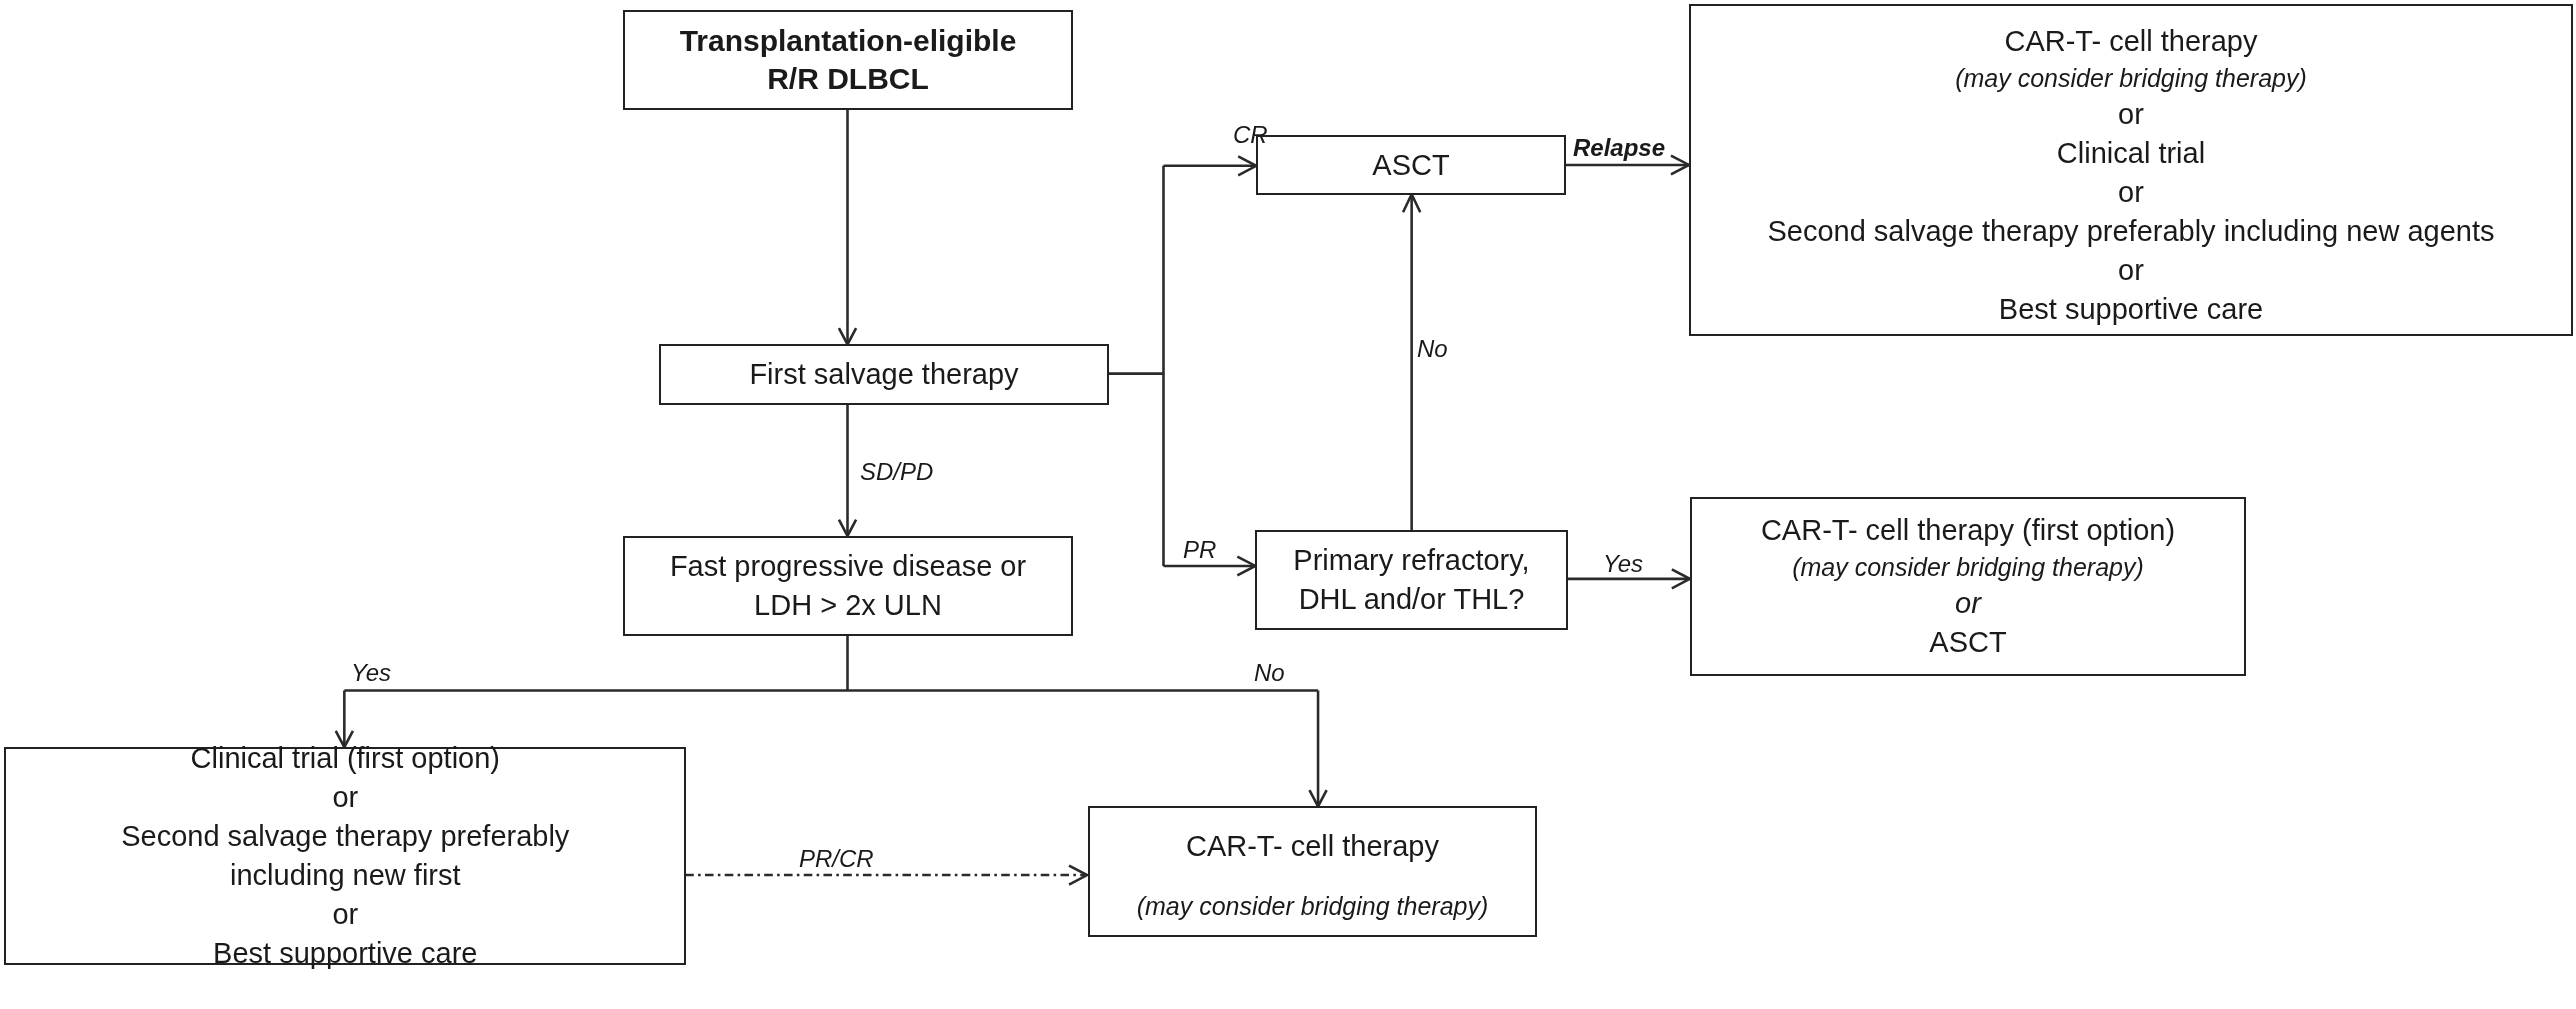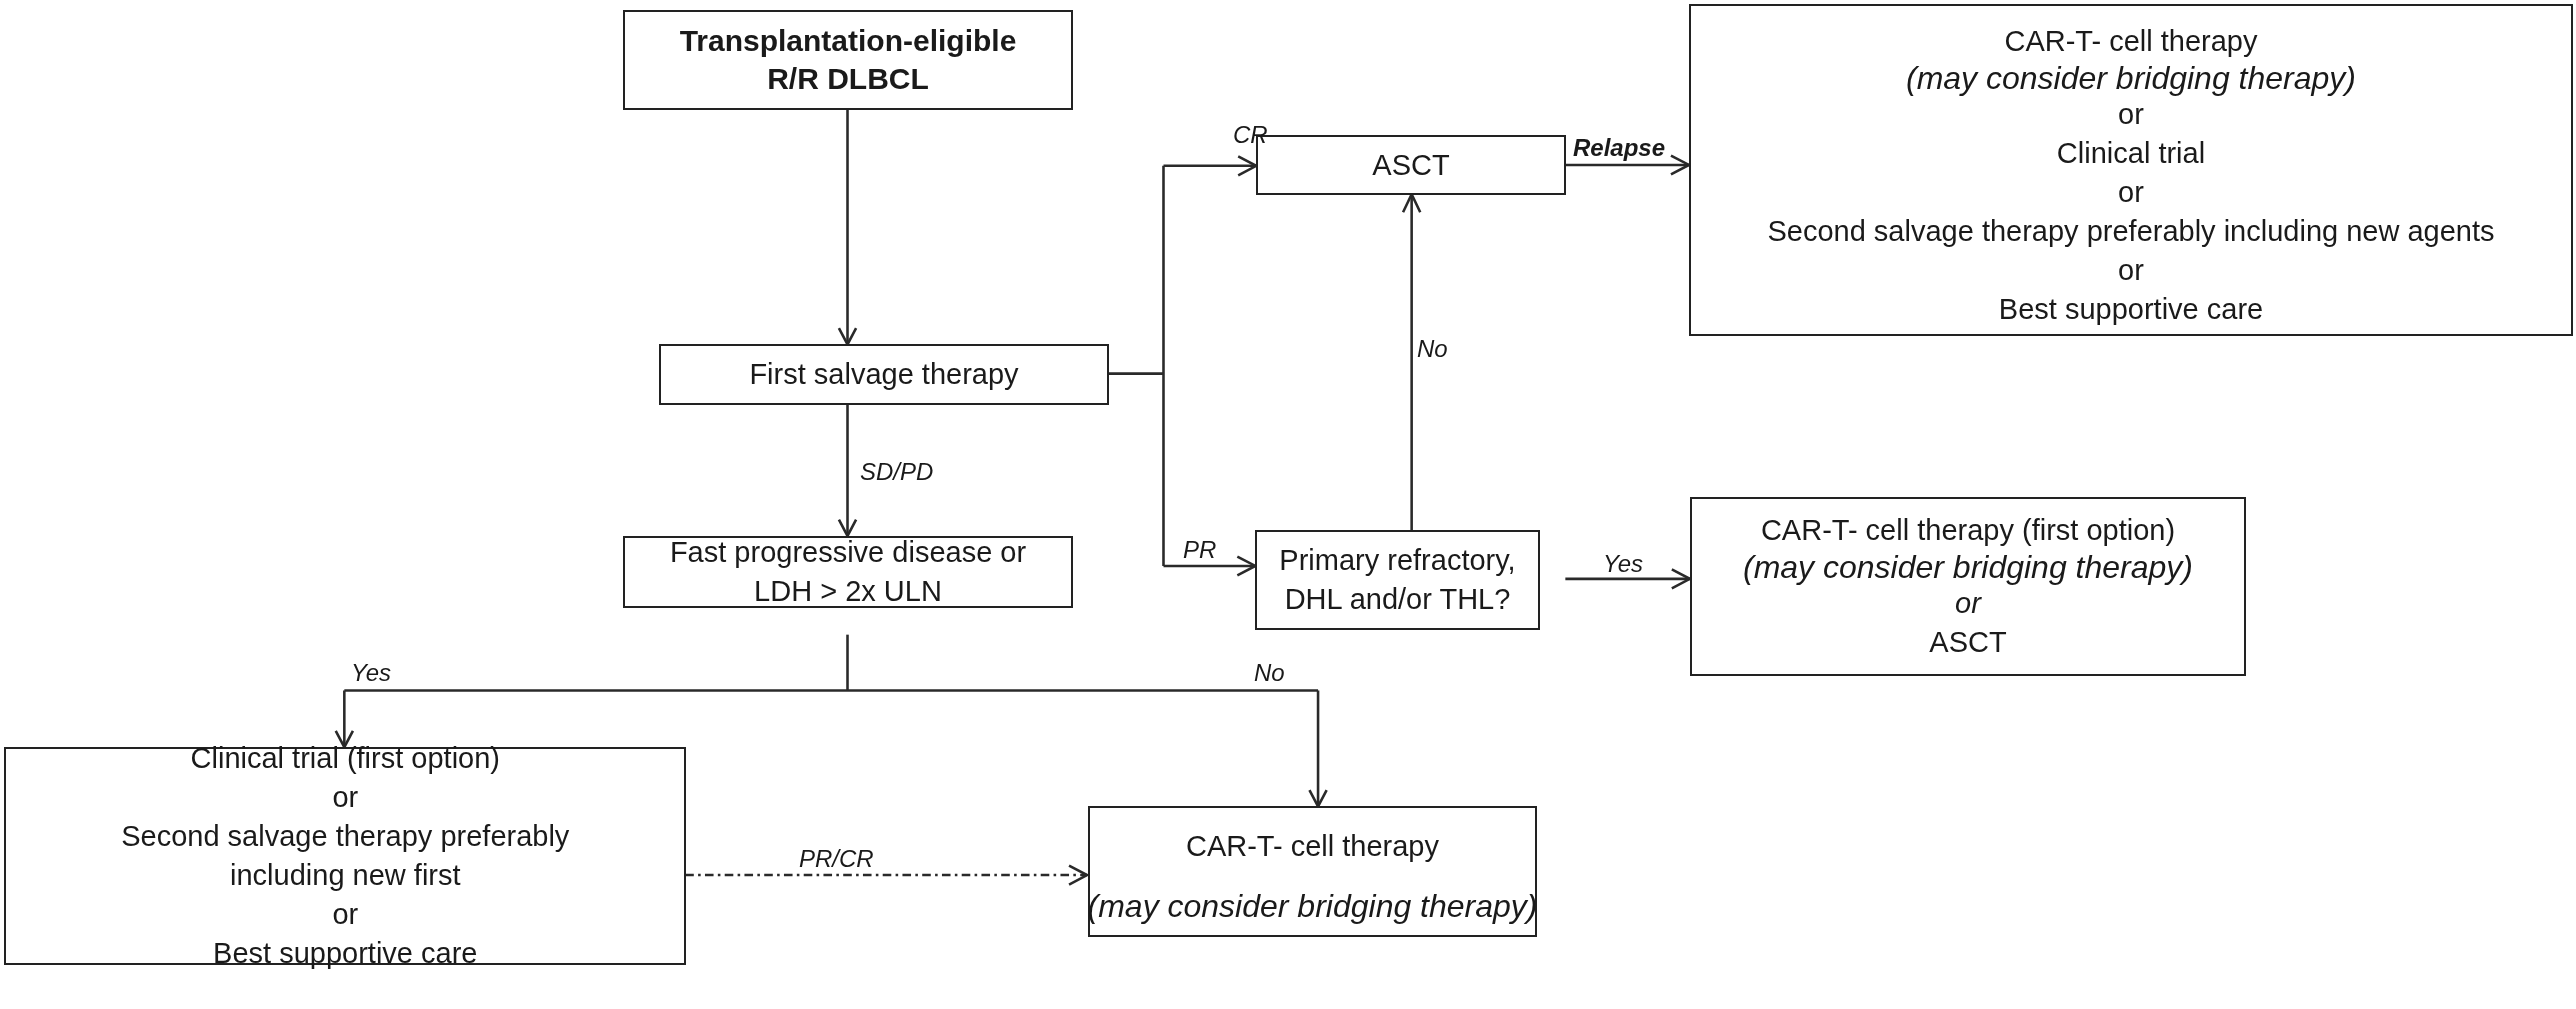--- a/index.html
+++ b/index.html
@@ -3,21 +3,21 @@
 <meta charset="utf-8">
 <style>
   html, body { margin: 0; padding: 0; background: #ffffff; }
   body { width: 2576px; height: 1010px; position: relative; overflow: hidden;
          font-family: "Liberation Sans", sans-serif; color: #1a1a1a; }
   #canvas { position: absolute; left: 0; top: 0; width: 2576px; height: 1010px; }
   .box { position: absolute; box-sizing: border-box; border: 2.6px solid #222;
          background: #fff; display: flex; flex-direction: column;
          align-items: center; justify-content: center; text-align: center; }
   .line { font-size: 29px; line-height: 39px; white-space: nowrap; }
-  .sub { font-size: 32px; font-style: italic; line-height: 34px; white-space: nowrap; }
+  .sub { font-size: 25px; font-style: italic; line-height: 34px; white-space: nowrap; }
   .bold { font-weight: bold; font-size: 30px; line-height: 38px; }
   .it { font-style: italic; }
   .label { position: absolute; font-size: 24px; font-style: italic; white-space: nowrap; line-height: 1; }
   svg line, svg polyline { stroke: #2a2a2a; stroke-width: 3; fill: none; }
 </style>
 </head>
 <body>
 
 <div id="canvas">
 
@@ -75,33 +75,33 @@
     <div class="line">CAR-T- cell therapy</div>
     <div class="sub">(may consider bridging therapy)</div>
     <div class="line">or</div>
     <div class="line">Clinical trial</div>
     <div class="line">or</div>
     <div class="line">Second salvage therapy preferably including new agents</div>
     <div class="line">or</div>
     <div class="line">Best supportive care</div>
   </div>
 
-  <div class="box" style="left:1255px;top:530px;width:285px;height:100px;">
+  <div class="box" style="left:1255px;top:530px;width:313px;height:100px;">
     <div class="line">Primary refractory,</div>
     <div class="line">DHL and/or THL?</div>
   </div>
 
   <div class="box" style="left:1690px;top:497px;width:556px;height:179px;">
     <div class="line">CAR-T- cell therapy (first option)</div>
     <div class="sub">(may consider bridging therapy)</div>
     <div class="line it">or</div>
     <div class="line">ASCT</div>
   </div>
 
-  <div class="box" style="left:623px;top:536px;width:450px;height:72px;">
+  <div class="box" style="left:623px;top:536px;width:450px;height:100px;">
     <div class="line">Fast progressive disease or</div>
     <div class="line">LDH &gt; 2x ULN</div>
   </div>
 
   <div class="box" style="left:4.3px;top:747px;width:682px;height:218px;">
     <div class="line">Clinical trial (first option)</div>
     <div class="line">or</div>
     <div class="line">Second salvage therapy preferably</div>
     <div class="line">including new first</div>
     <div class="line">or</div>

